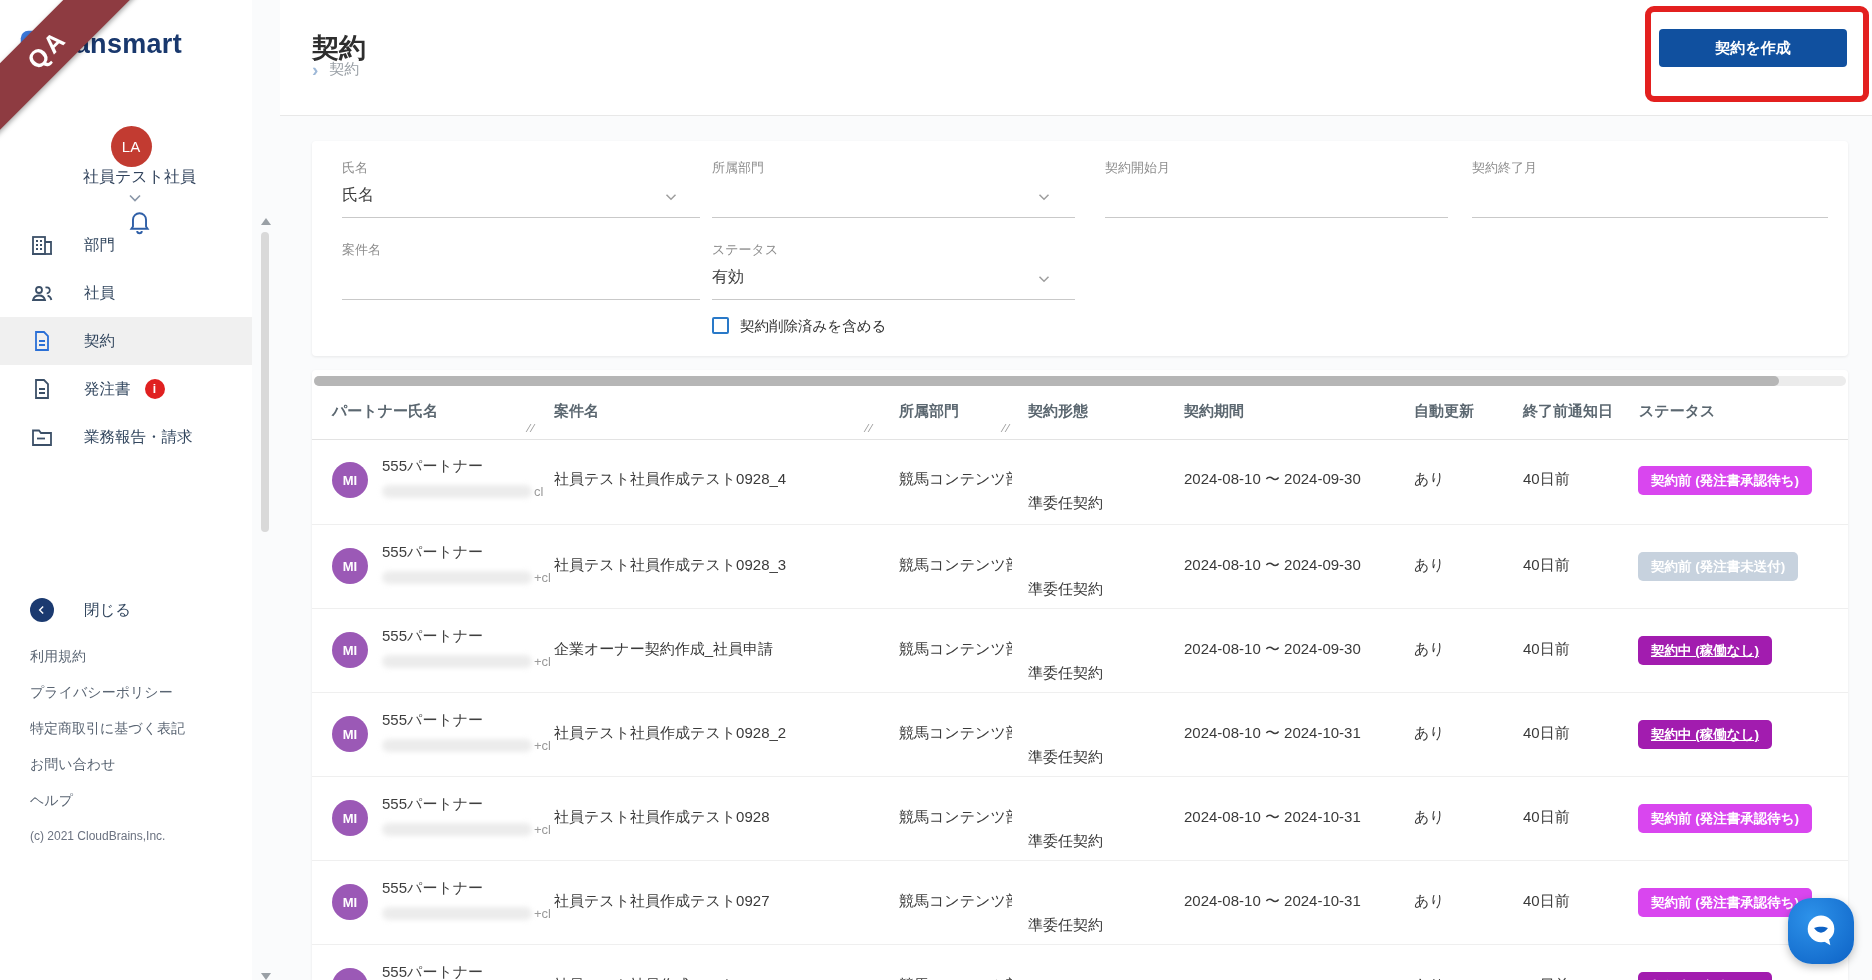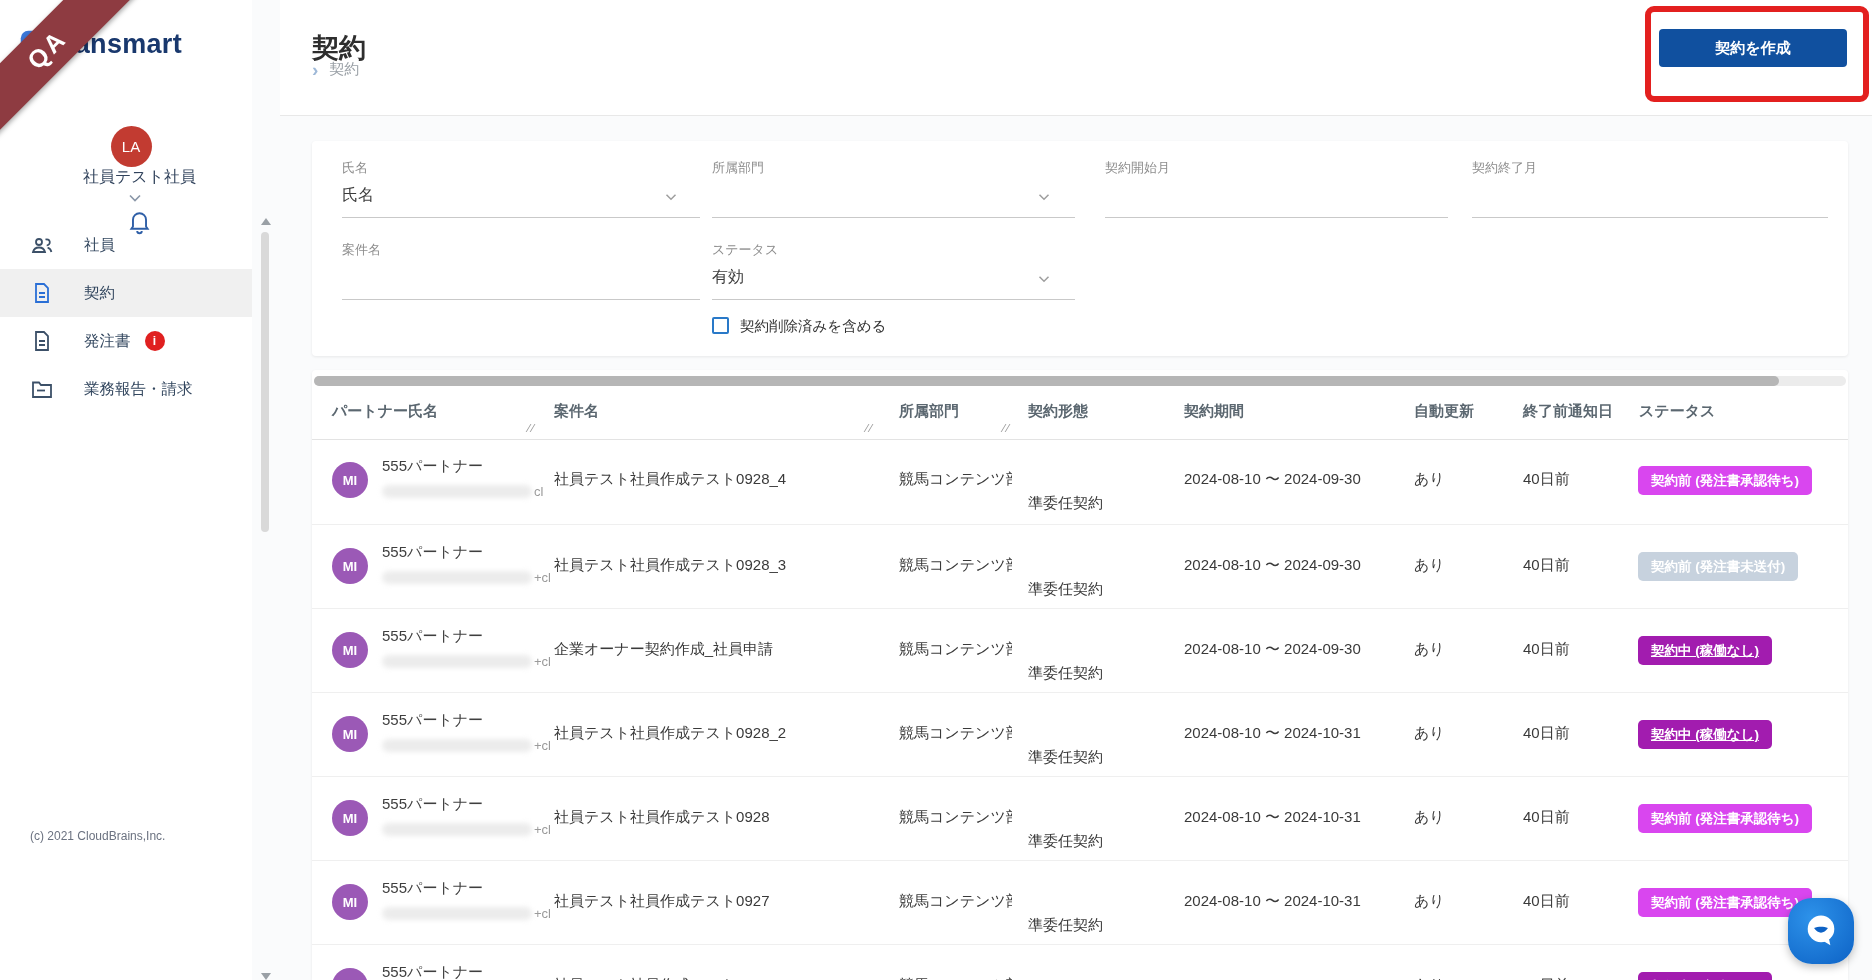--- a/index.html
+++ b/index.html
@@ -128,20 +128,30 @@
     </span>
     <span class="bell">
       <svg viewBox="0 0 24 24" fill="none" stroke="currentColor" stroke-width="1.7">
           <path d="M6.2 16.5v-6a5.8 5.8 0 1 1 11.6 0v6l1.4 2H4.8z"></path>
           <path d="M10 20.5a2 2 0 0 0 4 0"></path>
         </svg>
     </span>
   </div>
 
   <nav class="nav">
+  <div class="nav-item">
+    <span class="nav-icon"><svg viewBox="0 0 24 24" fill="none" stroke="currentColor" stroke-width="1.8">
+            <rect x="3" y="4" width="12" height="17"></rect>
+            <path d="M15 9h6v12"></path>
+            <path d="M2 21h20"></path>
+            <path d="M6 8h2M10 8h2M6 12h2M10 12h2M6 16h2M10 16h2"></path>
+          </svg></span>
+    <span class="nav-label">部門</span>
+
+  </div>
 
 
   <div class="nav-item">
     <span class="nav-icon"><svg viewBox="0 0 24 24" fill="none" stroke="currentColor" stroke-width="1.8">
             <circle cx="9" cy="9" r="3"></circle>
             <path d="M3 19c.7-2.8 3-4.5 6-4.5s5.3 1.7 6 4.5z"></path>
             <path d="M15.5 6.6a3 3 0 1 1 1.2 5.7"></path>
             <path d="M17.6 14.7c2 .5 3.3 1.9 3.8 4.3"></path>
           </svg></span>
     <span class="nav-label">社員</span>
@@ -170,21 +180,40 @@
     <span class="nav-icon"><svg viewBox="0 0 24 24" fill="none" stroke="currentColor" stroke-width="1.8">
             <path d="M3 5.5h6l2 2.5h10v12H3z"></path>
             <path d="M7 13.5h8"></path>
           </svg></span>
     <span class="nav-label">業務報告・請求</span>
 
   </div>
 </nav>
 
 
-
+  <div class="side-item close-item">
+    <span class="close-circle">
+      <svg viewBox="0 0 24 24" fill="none" stroke="#fff" stroke-width="2.4">
+          <path d="M14 6l-6 6 6 6"></path>
+        </svg>
+    </span>
+    <span class="nav-label">閉じる</span>
+  </div>
+
+  <div class="footer-links">
+  <a class="footer-link">利用規約</a>
+
+  <a class="footer-link">プライバシーポリシー</a>
+
+  <a class="footer-link">特定商取引に基づく表記</a>
+
+  <a class="footer-link">お問い合わせ</a>
+
+  <a class="footer-link">ヘルプ</a>
+</div>
   <div class="copyright">(c) 2021 CloudBrains,Inc.</div>
 </aside>
 
 <div class="v-scroll">
   <span class="v-arrow up"></span>
   <span class="v-thumb"></span>
   <span class="v-arrow down"></span>
 </div>
 
 <header class="app-header">

